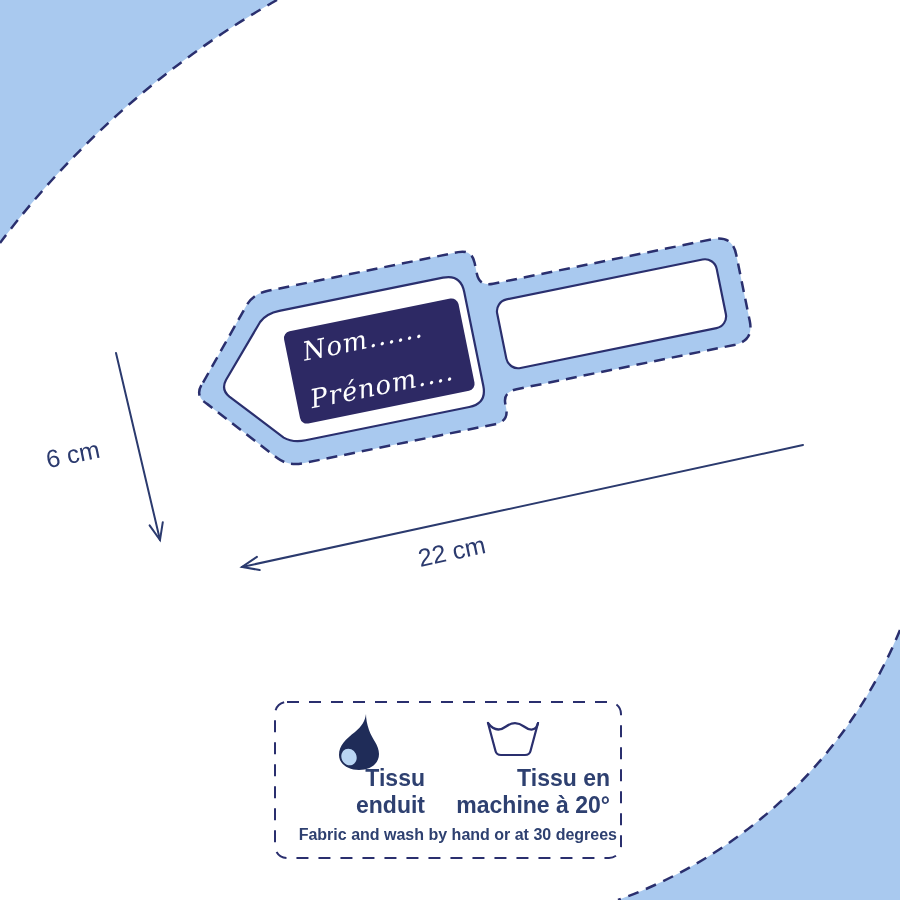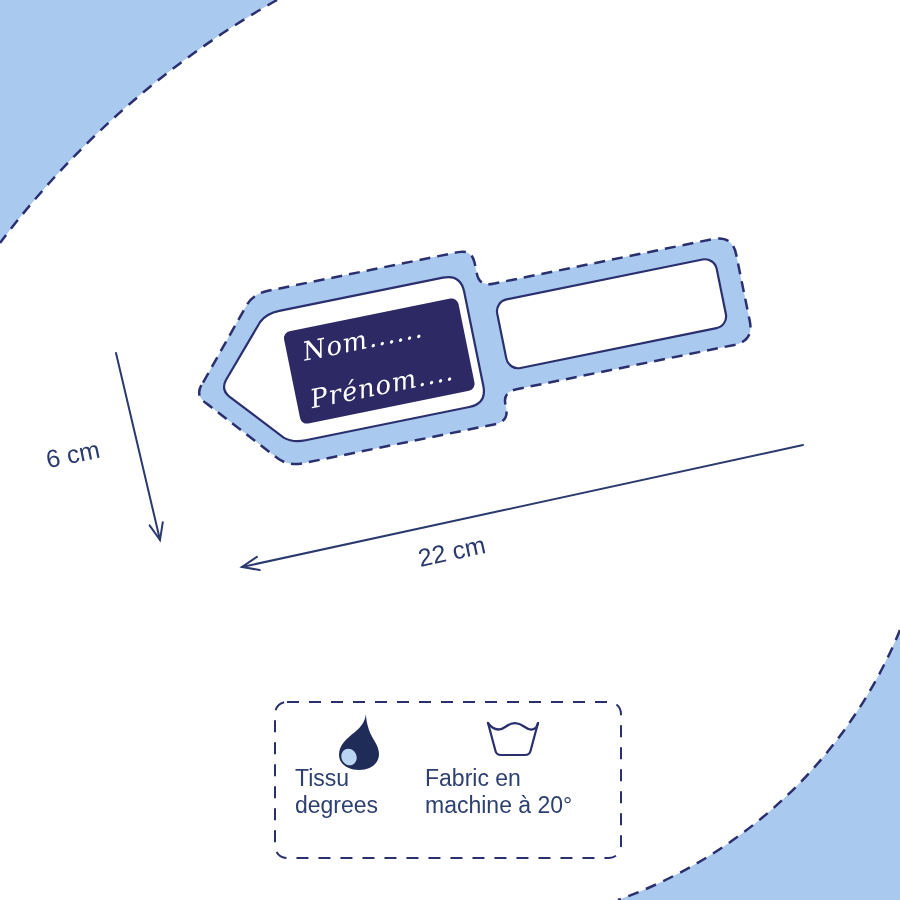--- a/index.html
+++ b/index.html
@@ -9,21 +9,21 @@
   }
   .stage svg{position:absolute;left:0;top:0;}
   .dim-label{
     font-family:"Liberation Sans", sans-serif;
     font-size:25px;fill:#2b3a6e;
   }
   .script-text{
     font-family:"DejaVu Serif", serif;
     font-style:italic;font-size:26px;fill:#ffffff;letter-spacing:1px;
   }
-  .care-text{position:absolute;color:#2e4070;text-align:left;}
+  .care-text{position:absolute;color:#2e4070;text-align:right;font-weight:bold;}
   .care-main{font-size:23px;line-height:27px;}
   .fabric-label{left:295px;top:765px;width:130px;}
   .wash-label{left:425px;top:765px;width:185px;}
   .footnote{left:283px;top:825px;width:334px;font-size:16px;line-height:19px;}
 </style>
 </head>
 <body>
 
 <div class="stage">
 
@@ -70,20 +70,21 @@
       </g>
       <g transform="translate(486,720)" fill="none" stroke="#2a2f6e" stroke-width="2.2" stroke-linecap="round" stroke-linejoin="round">
         <path d="M 2 3 L 9.5 31 Q 10.5 35 15 35 L 39 35 Q 43.5 35 44.5 31 L 52 3"></path>
         <path d="M 2 3 C 8 11 14 11 20 6.5 C 26 2 32 2 38 6.5 C 44 11 50 11 52 3"></path>
       </g>
     </g>
   </svg>
 
   <div class="care-text care-main fabric-label">
     <div>Tissu</div>
-    <div>degrees</div>
+    <div>enduit</div>
   </div>
   <div class="care-text care-main wash-label">
-    <div>Fabric en</div>
+    <div>Tissu en</div>
     <div>machine à 20°</div>
   </div>
+  <div class="care-text footnote">Fabric and wash by hand or at 30 degrees</div>
 
 </div>
 
 </body></html>

